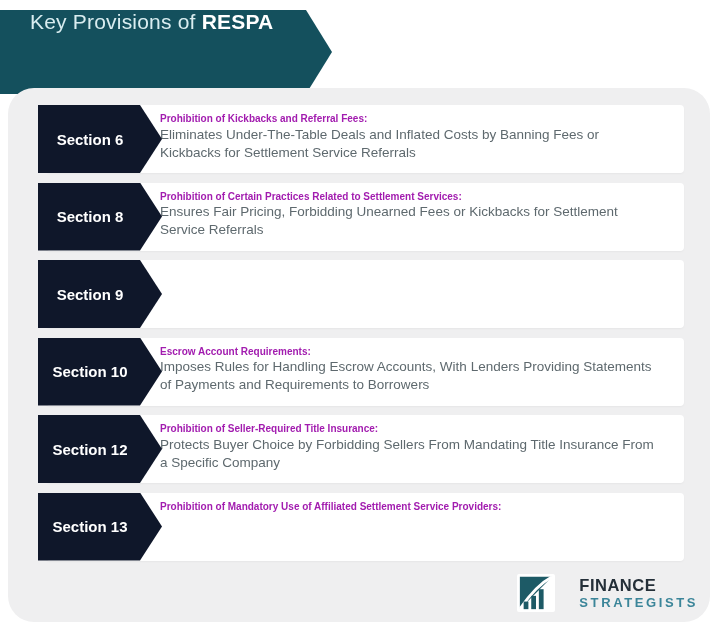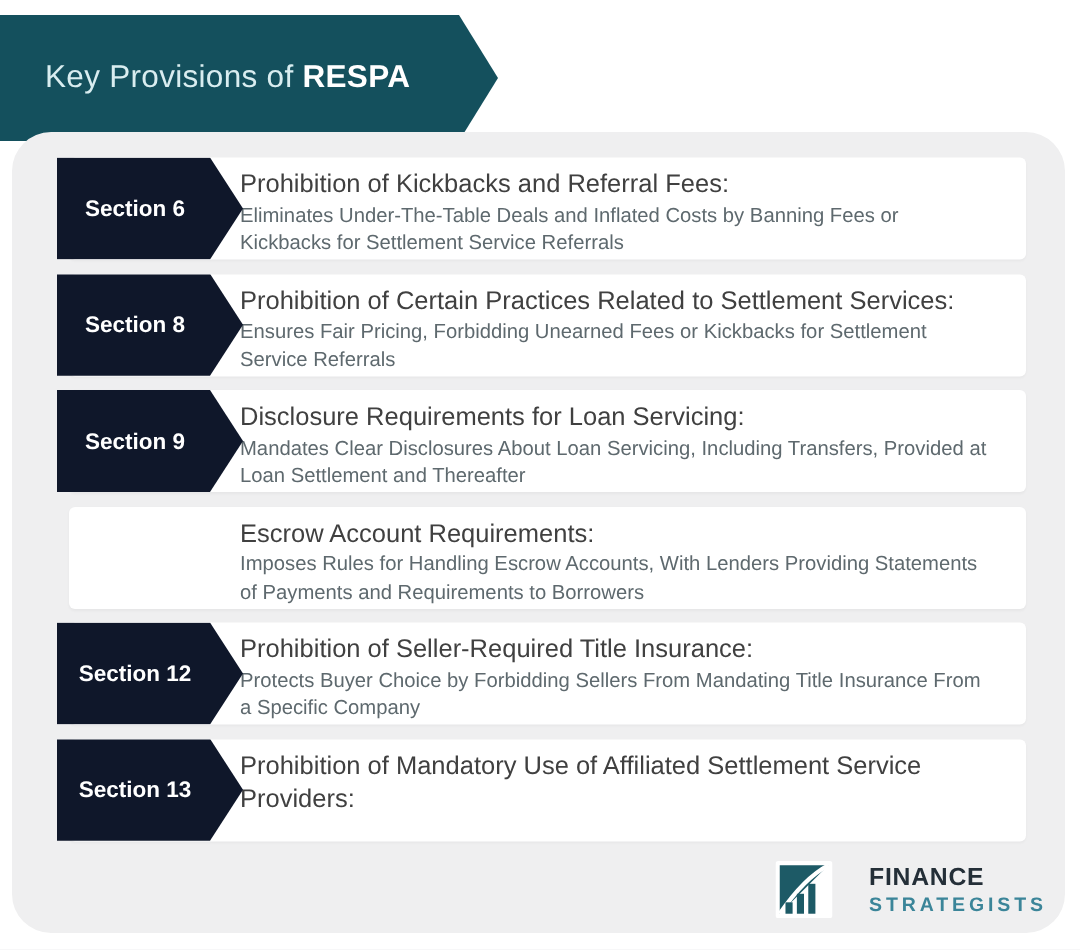--- a/index.html
+++ b/index.html
@@ -12,21 +12,20 @@
   }
 
   
   .banner {
     position: absolute;
     left: 0; top: 10px;
     width: 332px; height: 84px;
     background: #14505d;
     clip-path: polygon(0 0, calc(100% - 26px) 0, 100% 50%, calc(100% - 26px) 100%, 0 100%);
     display: flex;
-    align-items: center;
     padding-left: 30px;
   }
   .banner-title {
     font-size: 21px;
     color: #d9edf0;
     letter-spacing: 0.2px;
     white-space: nowrap;
   }
   .banner-title .emph {
     font-weight: bold;
@@ -73,23 +72,23 @@
     font-weight: bold;
     font-size: 15px;
     white-space: nowrap;
   }
   .row-text {
     position: absolute;
     left: 122px; top: 7px; right: 16px;
     z-index: 1;
   }
   .row-title {
-    font-size: 17px;
-    font-weight: normal;
-    color: #404040;
+    font-size: 10px;
+    font-weight: bold;
+    color: #a21caf;
     line-height: 1.35;
   }
   .row-desc {
     font-size: 13.5px;
     color: #5e696e;
     line-height: 1.35;
     max-width: 502px;
   }
 
   
@@ -148,28 +147,27 @@
       <div class="row-title">Prohibition of Certain Practices Related to Settlement Services:</div>
       <div class="row-desc">Ensures Fair Pricing, Forbidding Unearned Fees or Kickbacks for Settlement Service Referrals</div>
     </div>
   </div>
 
   <div class="row">
     <div class="row-card"></div>
     <div class="row-arrow">
       <span>Section 9</span>
     </div>
-    <div class="row-text">
-      <div class="row-title">Disclosure Requirements for Loan Servicing:</div>
-      <div class="row-desc">Mandates Clear Disclosures About Loan Servicing, Including Transfers, Provided at Loan Settlement and Thereafter</div>
-    </div>
-  </div>
-
-  <div class="row">
-    <div class="row-card"></div>
+  </div>
+
+  <div class="row">
+    <div class="row-card"></div>
+    <div class="row-arrow">
+      <span>Section 10</span>
+    </div>
     <div class="row-text">
       <div class="row-title">Escrow Account Requirements:</div>
       <div class="row-desc">Imposes Rules for Handling Escrow Accounts, With Lenders Providing Statements of Payments and Requirements to Borrowers</div>
     </div>
   </div>
 
   <div class="row">
     <div class="row-card"></div>
     <div class="row-arrow">
       <span>Section 12</span>

